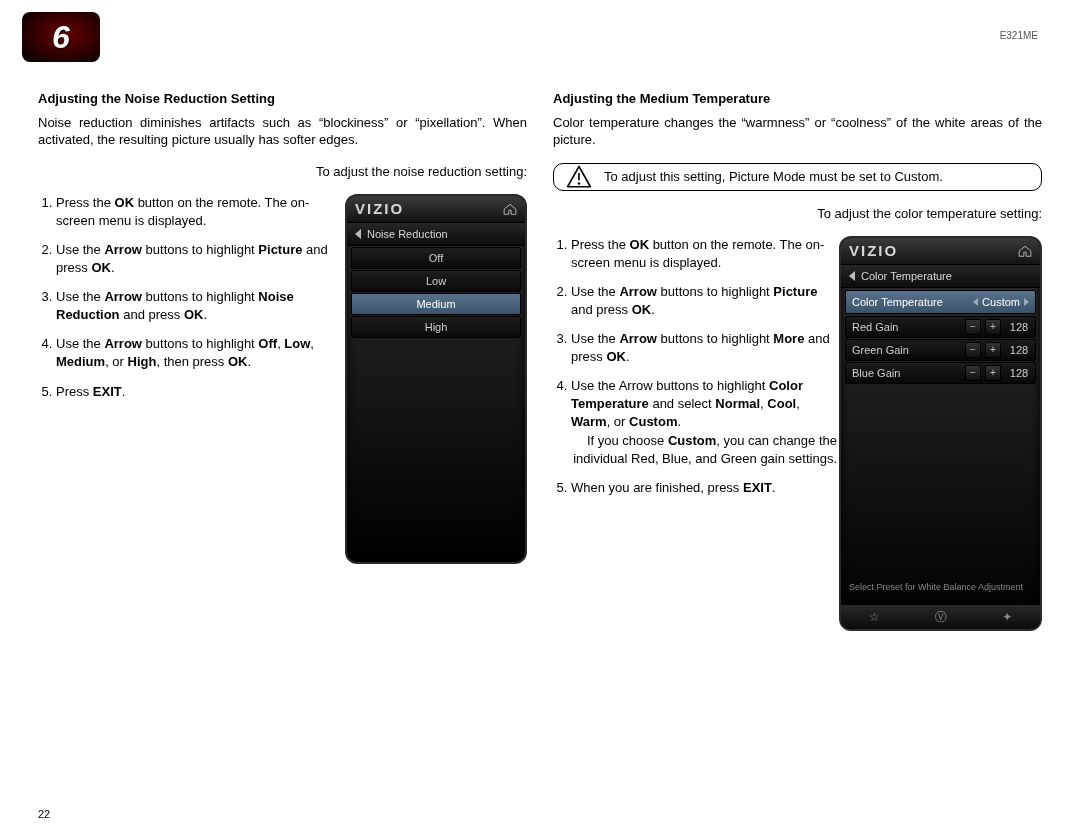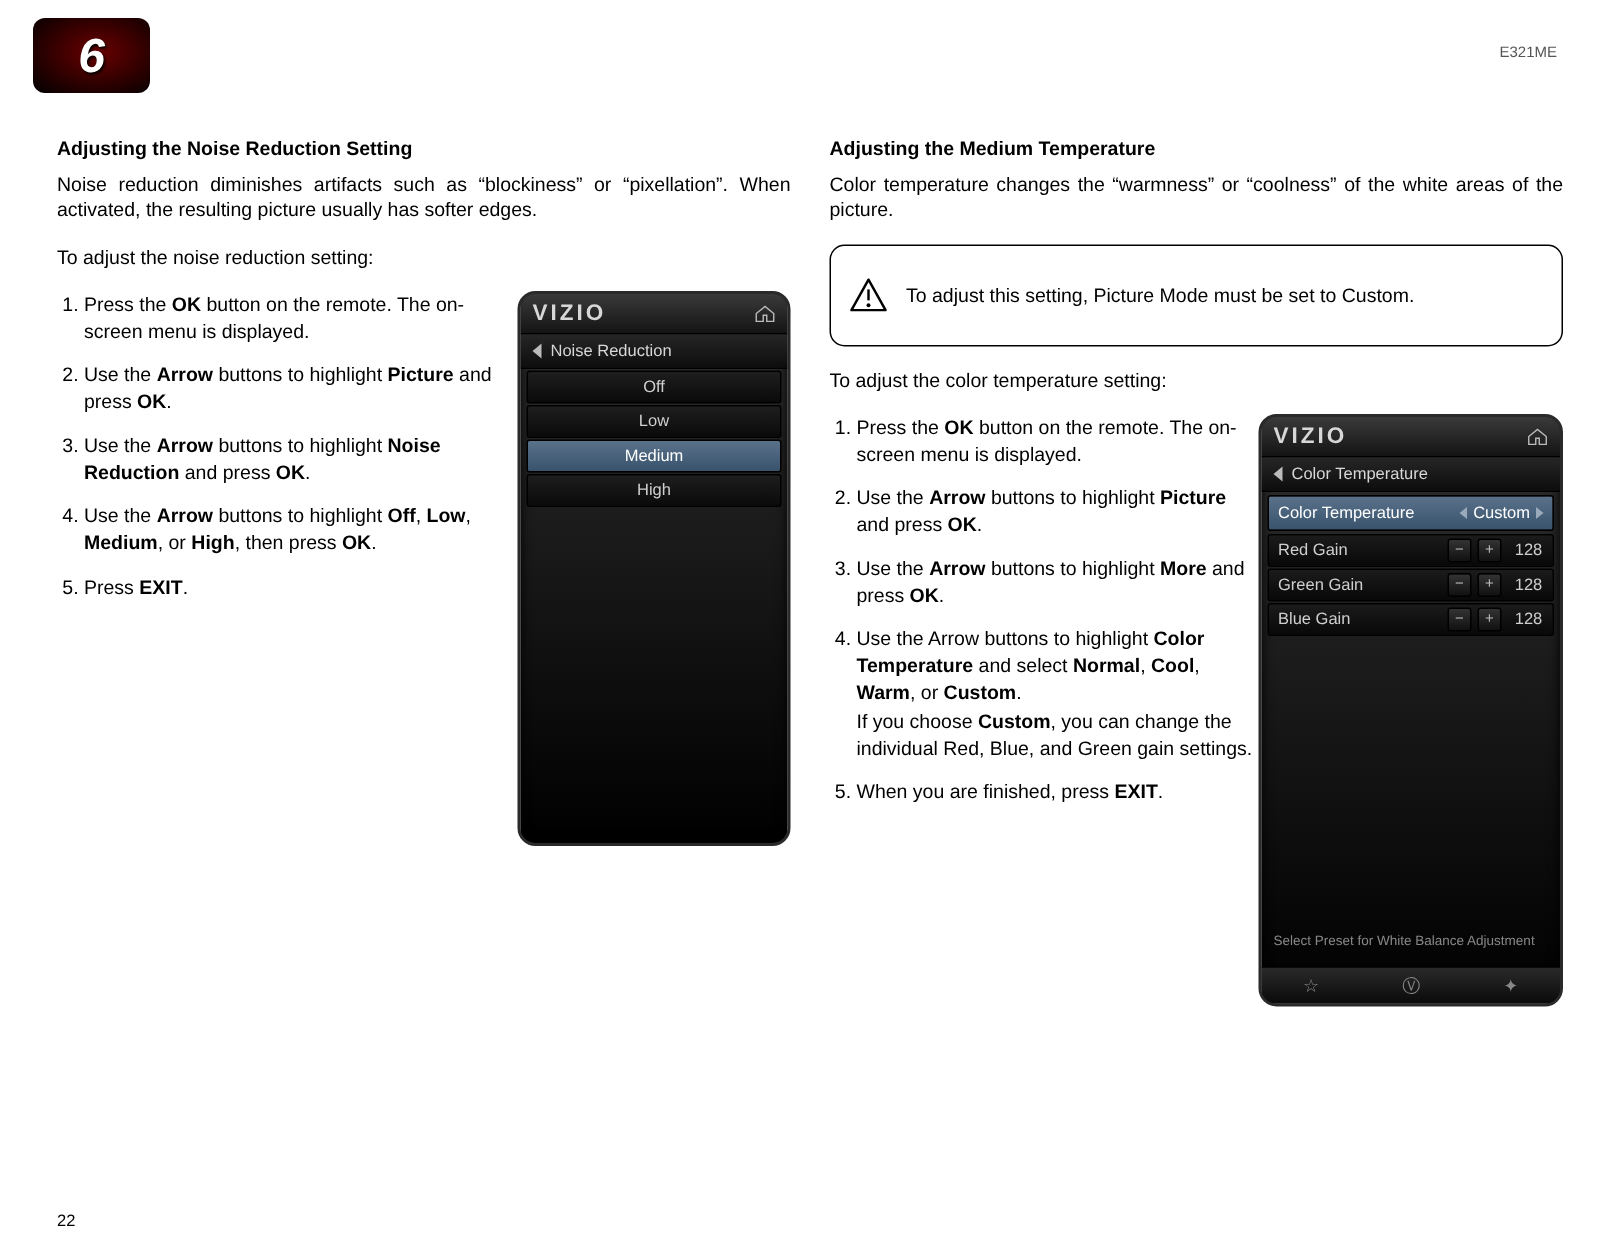--- a/index.html
+++ b/index.html
@@ -5,28 +5,28 @@
   html,body{margin:0;padding:0;background:#fff;font-family:Helvetica,Arial,sans-serif;color:#000;}
   .page{width:1080px;height:834px;position:relative;box-sizing:border-box;padding:20px 38px 20px 38px;}
   .chapter-badge{position:absolute;left:22px;top:12px;width:78px;height:50px;border-radius:8px;
     background:radial-gradient(ellipse at 55% 45%,#6a0000 0%,#2a0000 60%,#000 100%);
     display:flex;align-items:center;justify-content:center;}
   .chapter-badge span{color:#fff;font-size:32px;font-weight:bold;font-style:italic;text-shadow:1px 1px 2px #000;}
   .model{position:absolute;right:42px;top:30px;font-size:10px;color:#555;}
   .cols{display:flex;gap:26px;margin-top:70px;}
   .col{flex:1;font-size:13px;line-height:1.35;}
   .sec-title{font-weight:bold;margin-bottom:6px;}
-  p{margin:0 0 14px 0;}
+  p{margin:0 0 14px 0;text-align:right;}
   .left-body{display:flex;gap:2px;align-items:flex-start;}
   .steps{flex:1;}
   ol{margin:0 0 12px 18px;padding:0;}
   ol li{margin-bottom:12px;}
   b{font-weight:bold;}
   .para-after{margin-top:2px;margin-bottom:12px;}
-  .notice{border:1px solid #000;border-radius:10px;padding:20px 12px;display:flex;align-items:center;gap:12px;margin:4px 0 14px 0;}
+  .notice{border:1px solid #000;border-radius:10px;padding:0 12px;display:flex;align-items:center;gap:12px;margin:4px 0 14px 0;}
   .warn-icon{width:26px;height:26px;flex:0 0 26px;}
   .warn-icon svg{width:100%;height:100%;}
   .pg{position:absolute;left:38px;bottom:14px;font-size:11px;}
   
   .phone{border:2px solid #2a2a2a;border-radius:12px;background:linear-gradient(#2f2f2f,#000);box-sizing:border-box;
     color:#d7d7d7;font-size:11px;overflow:hidden;box-shadow:inset 0 0 8px #000;position:relative;}
   .phone.noise{width:182px;height:370px;flex:0 0 182px;}
   .phone.color{width:203px;height:395px;flex:0 0 203px;}
   .ph-top{height:26px;background:linear-gradient(#3a3a3a,#141414);display:flex;align-items:center;justify-content:space-between;padding:0 8px;font-weight:bold;letter-spacing:2px;font-size:15px;border-bottom:1px solid #000;}
   .home-ic svg{width:14px;height:12px;display:block;}

